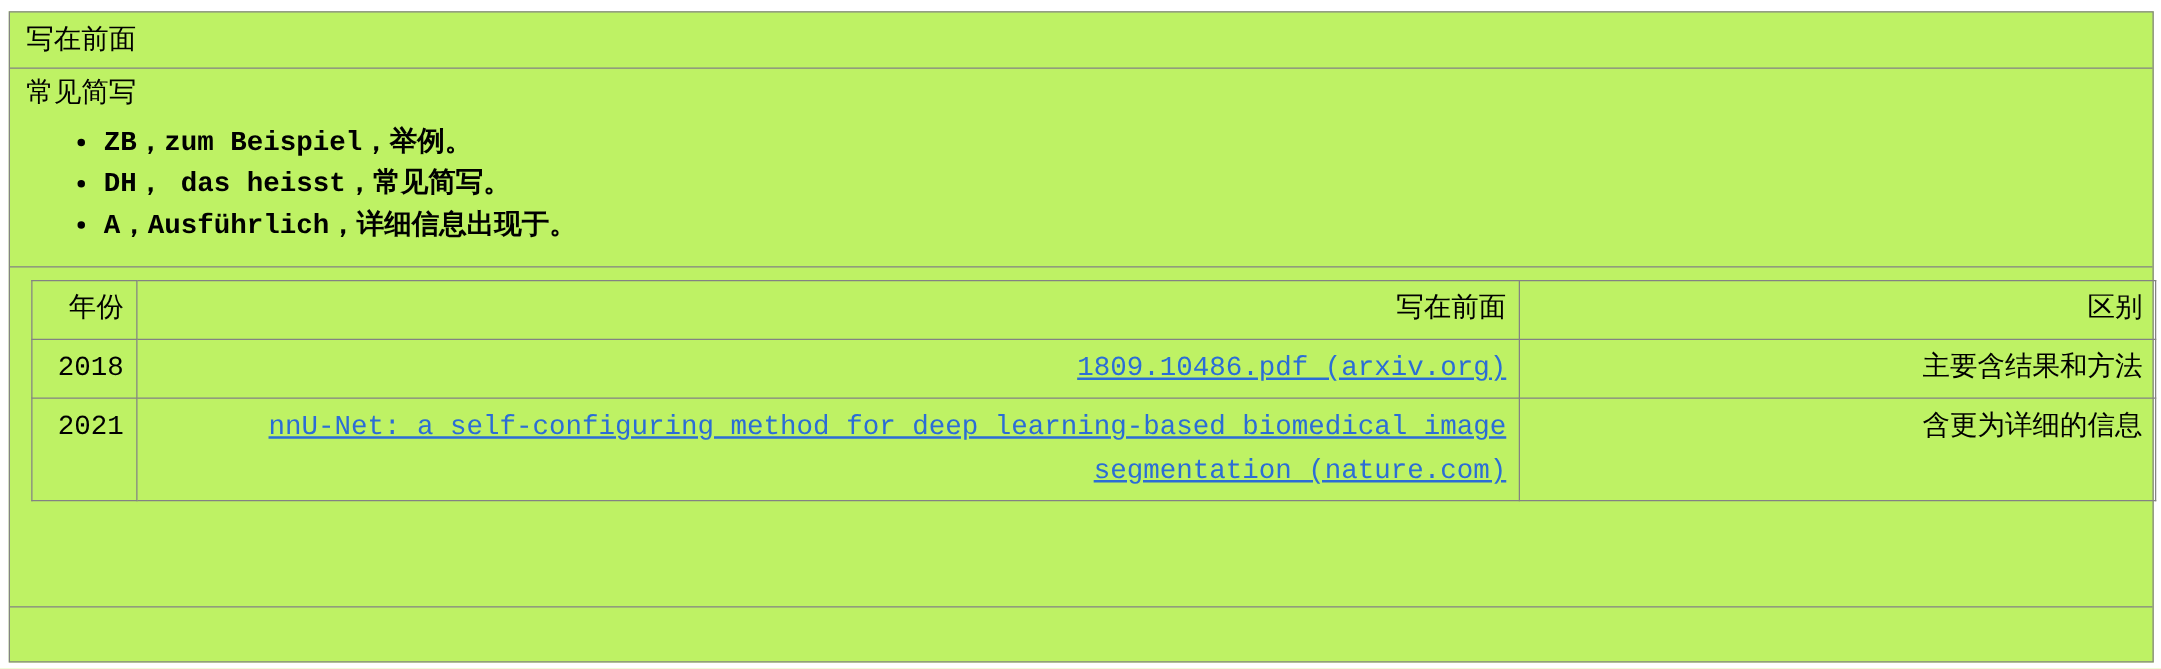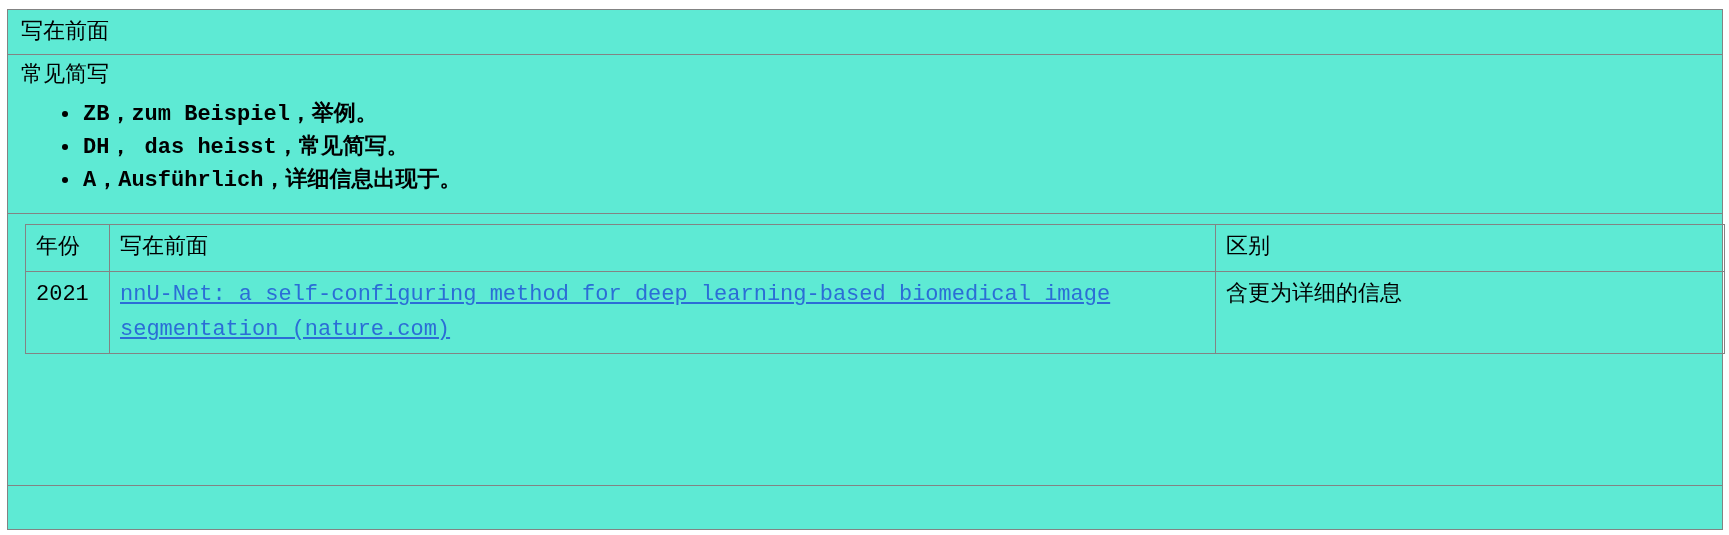--- a/index.html
+++ b/index.html
@@ -8,21 +8,21 @@
     --ink:#000000;
   }
   html,body{margin:0;padding:0;overflow:hidden;}
   body{
     width:1729px;height:535px;background:#ffffff;position:relative;
     font-family:"Liberation Mono","DejaVu Sans Mono","DejaVu Sans",monospace;
     color:var(--ink);font-size:22px;
   }
   .panel{
     position:absolute;left:7px;top:9px;width:1716px;height:521px;
-    border:1px solid var(--border);box-sizing:border-box;background:#5eead4;
+    border:1px solid var(--border);box-sizing:border-box;background:#bef264;
     display:flex;flex-direction:column;
   }
   .sec{box-sizing:border-box;}
   .sec-preface{
     height:45px;border-bottom:1px solid var(--border);
     padding:8px 12px 0 13px;line-height:30px;
   }
   .sec-abbrev{
     height:159px;border-bottom:1px solid var(--border);
     padding:6px 12px 0 13px;line-height:30px;
@@ -35,21 +35,21 @@
   ul.abbrev-list{
     margin:7px 0 0 0;padding-left:60px;list-style:disc;font-weight:bold;
   }
   ul.abbrev-list li{line-height:33px;padding-left:2px;}
   table.papers{
     border-collapse:collapse;table-layout:fixed;
     margin:5px 0 0 6px;width:1699px;font-size:22px;
   }
   table.papers th,table.papers td{
     border:1px solid var(--border);
-    font-weight:normal;text-align:left;vertical-align:top;
+    font-weight:normal;text-align:right;vertical-align:top;
     padding:5px 10px 6px 10px;line-height:35px;
     overflow:hidden;
   }
   col.c-year{width:84px;}
   col.c-link{width:1106px;}
   col.c-note{width:509px;}
   a.paper-link{color:var(--link);text-decoration:underline;cursor:pointer;}
 </style>
 </head>
 <body>
@@ -76,20 +76,27 @@
           <col class="c-link">
           <col class="c-note">
         </colgroup>
       <tbody>
           <tr>
         <th>年份</th>
         <th>写在前面</th>
         <th>区别</th>
       </tr>
       <tr>
+        <td>2018</td>
+        <td>
+          <a class="paper-link">1809.10486.pdf (arxiv.org)</a>
+        </td>
+        <td>主要含结果和方法</td>
+      </tr>
+      <tr>
         <td>2021</td>
         <td>
           <a class="paper-link">nnU-Net: a self-configuring method for deep learning-based biomedical image segmentation (nature.com)</a>
         </td>
         <td>含更为详细的信息</td>
       </tr>
     </tbody>
       </table>
   </div>
 

